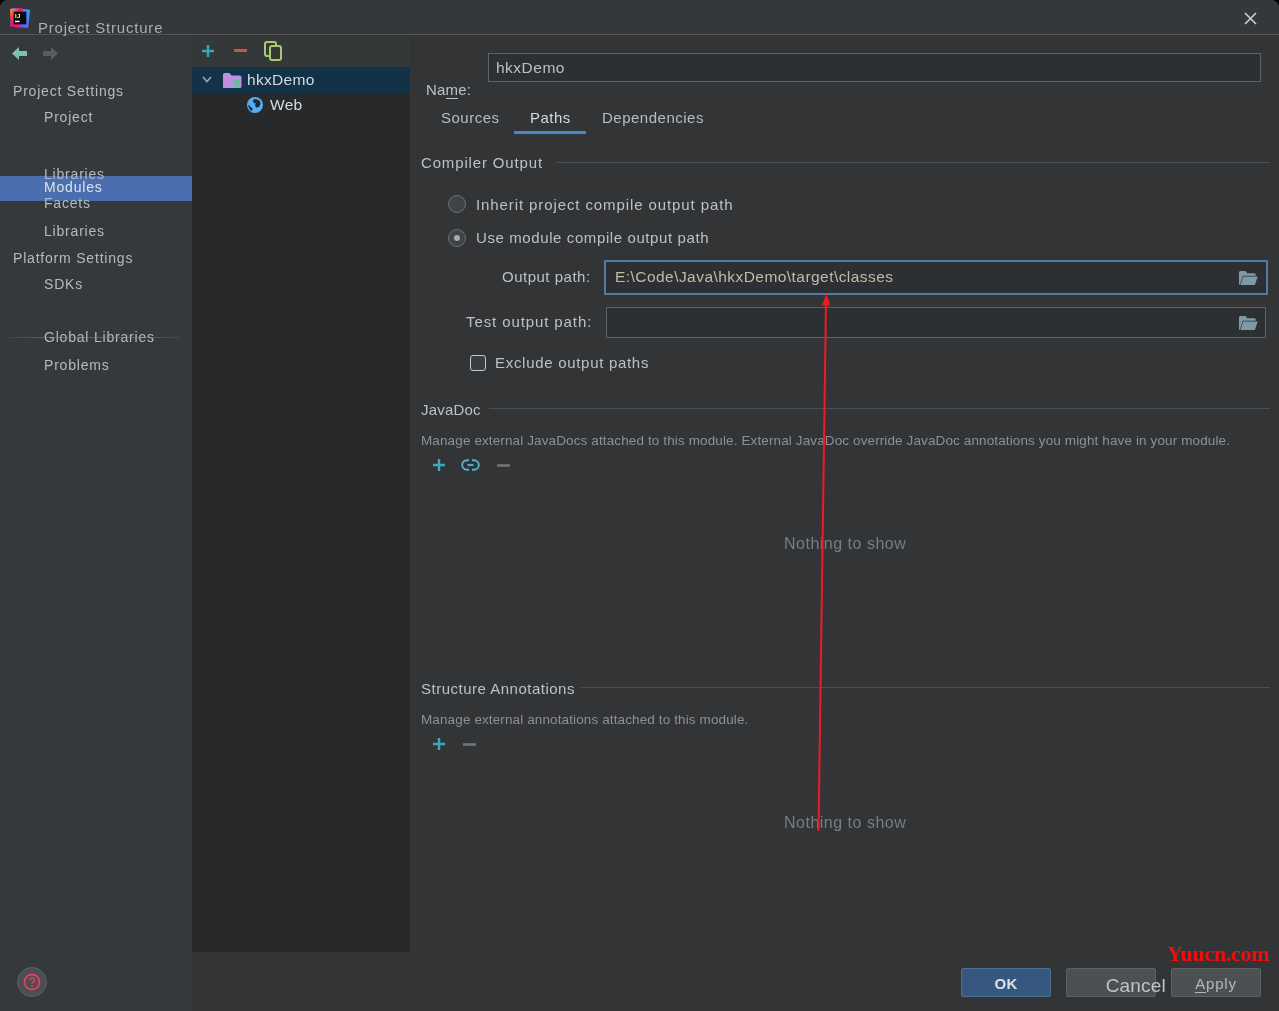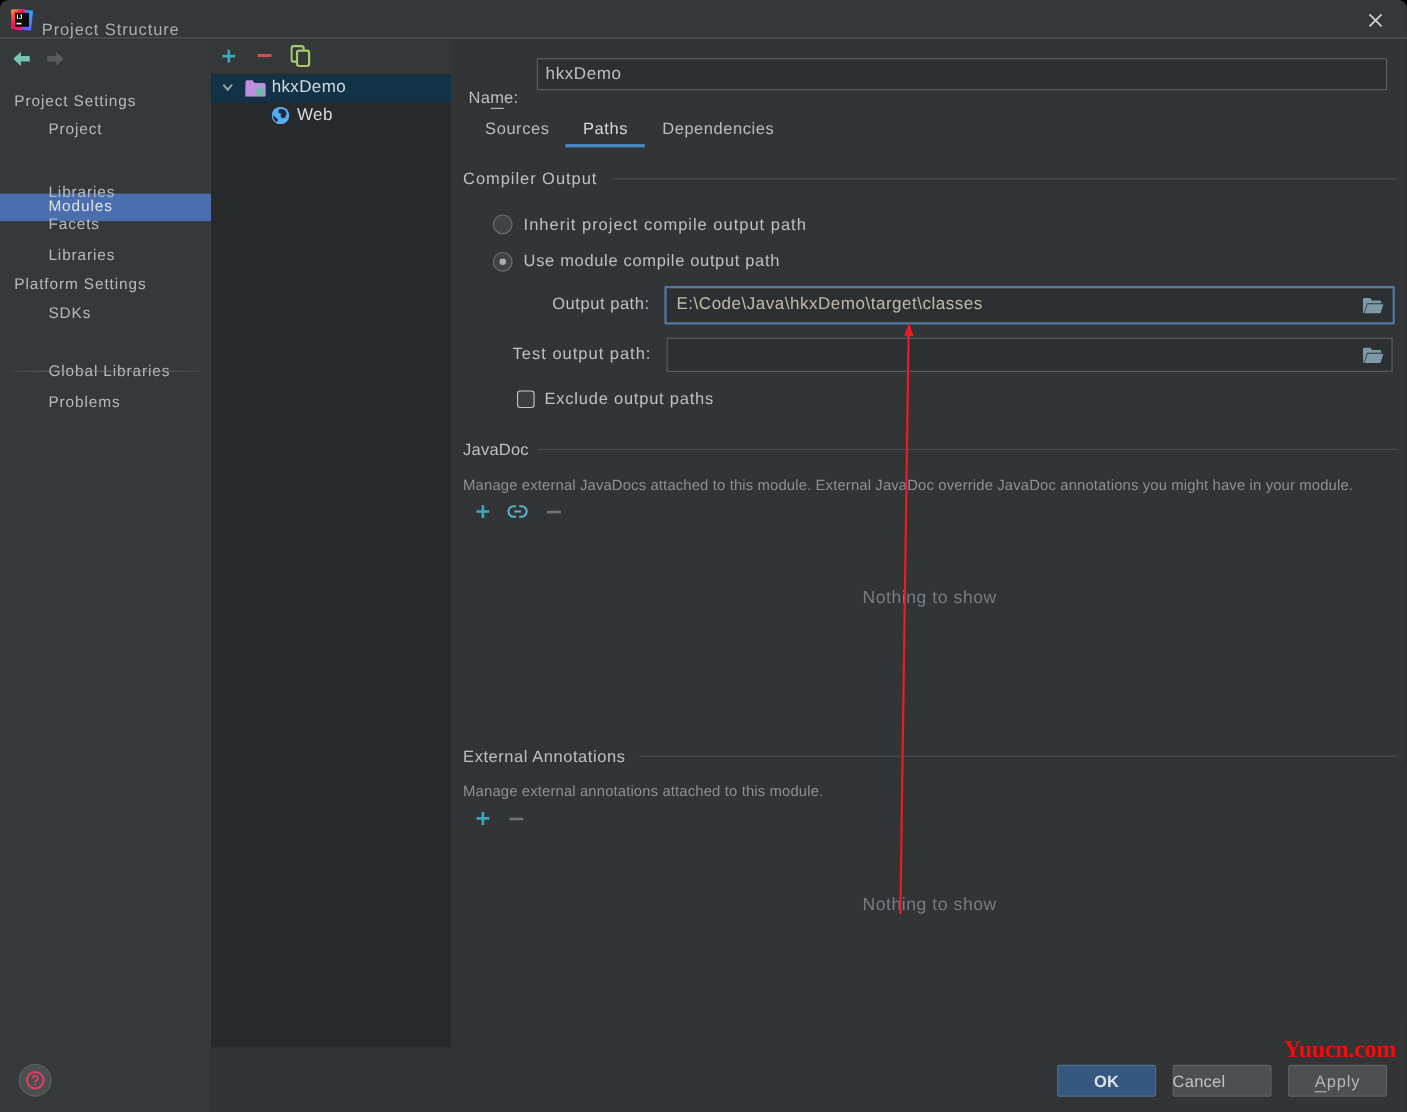--- a/index.html
+++ b/index.html
@@ -159,35 +159,35 @@
   </svg>
   <svg class="abs" style="left:461px;top:459px" width="19" height="12" viewBox="0 0 19 12">
     <path d="M8 1.2 H6 a4.8 4.8 0 0 0 0 9.6 H8 M11 1.2 h2 a4.8 4.8 0 0 1 0 9.6 h-2" fill="none" stroke="#52b5c8" stroke-width="1.9"></path>
     <path d="M6.5 6 h6" stroke="#52b5c8" stroke-width="1.9"></path>
   </svg>
   <svg class="abs" style="left:497px;top:464px" width="13" height="3" viewBox="0 0 13 3">
     <path d="M0 1.5 H13" stroke="#717476" stroke-width="2.6"></path>
   </svg>
   <div class="abs nts" style="left:784px;top:535px;">Nothing to show</div>
 
-  <div class="abs lbl" style="left:421px;top:680px;font-size:15px;letter-spacing:0.5px;">External Annotations</div>
+  <div class="abs lbl" style="left:421px;top:680px;font-size:15px;letter-spacing:0.5px;">Structure Annotations</div>
   <div class="hr" style="left:581px;top:687px;width:689px;"></div>
   <div class="abs desc" style="left:421px;top:712px;">Manage external annotations attached to this module.</div>
   <svg class="abs" style="left:433px;top:738px" width="12" height="12" viewBox="0 0 12 12">
     <path d="M6 0 V12 M0 6 H12" stroke="#3ba9bd" stroke-width="2.4"></path>
   </svg>
   <svg class="abs" style="left:463px;top:743px" width="13" height="3" viewBox="0 0 13 3">
     <path d="M0 1.5 H13" stroke="#717476" stroke-width="2.6"></path>
   </svg>
   <div class="abs nts" style="left:784px;top:814px;">Nothing to show</div>
 
   <div class="abs" style="left:961px;top:968px;width:90px;height:29px;background:#365880;border:1px solid #4c708c;border-radius:2px;"></div>
   <div class="abs" style="left:961px;top:975px;width:90px;text-align:center;color:#dfe1e5;font-weight:bold;font-size:15px;letter-spacing:0.3px;">OK</div>
   <div class="abs" style="left:1066px;top:968px;width:90px;height:29px;background:#4c5052;border:1px solid #5e6163;border-radius:2px;"></div>
-  <div class="abs" style="left:1066px;top:975px;width:100px;text-align:left;color:#bfc3c6;font-size:15px;letter-spacing:0.2px;">Cancel</div>
+  <div class="abs" style="left:1066px;top:975px;width:100px;text-align:right;color:#bfc3c6;font-size:19px;letter-spacing:0.2px;">Cancel</div>
   <div class="abs" style="left:1171px;top:968px;width:90px;height:29px;background:#4c5052;border:1px solid #5e6163;border-radius:2px;"></div>
   <div class="abs" style="left:1171px;top:975px;width:90px;text-align:center;color:#b4b8bb;font-size:15px;letter-spacing:0.8px;"><span style="border-bottom:1px solid #b4b8bb;">A</span>pply</div>
 
   <div class="abs" style="left:1167px;top:941px;width:104px;color:#f20d0d;font-family:'Liberation Serif',serif;font-weight:bold;font-size:22px;letter-spacing:-0.3px;">Yuucn.com</div>
 
   <svg class="abs" style="left:0;top:0;pointer-events:none;" width="1279" height="1011" viewBox="0 0 1279 1011">
     <line x1="826" y1="302" x2="818.5" y2="831" stroke="#ec1c24" stroke-width="2"></line>
     <polygon points="826.3,293.5 822,305.5 830.5,305.5" fill="#ec1c24"></polygon>
   </svg>
 </div>

